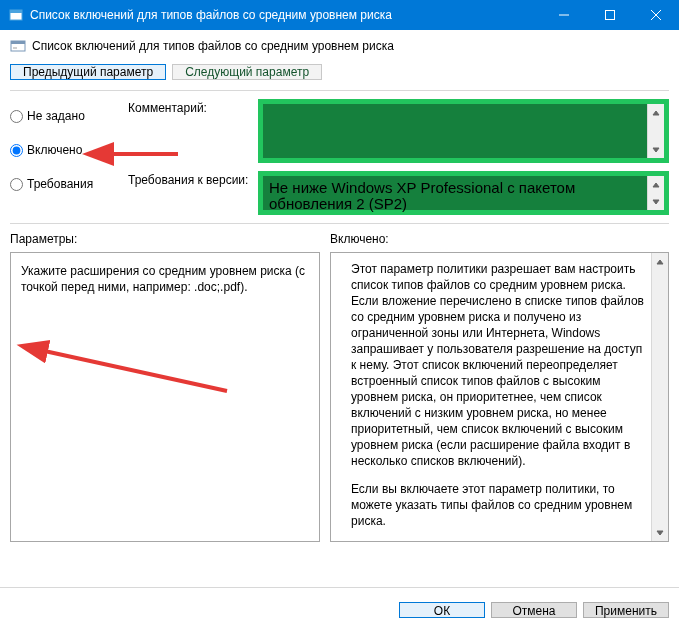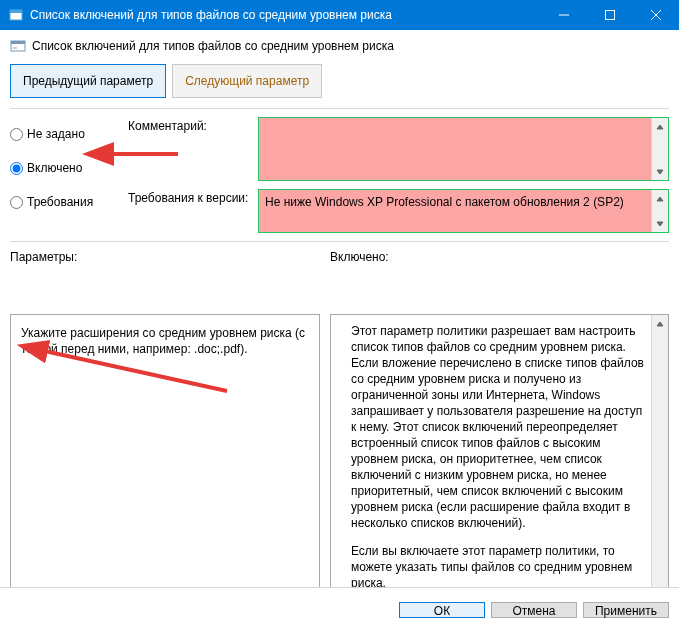--- a/index.html
+++ b/index.html
@@ -23,56 +23,56 @@
   .win-btn { width:46px; display:flex; align-items:center; justify-content:center; }
   .win-btn svg { stroke:#fff; }
 
   .content { padding:8px 10px 0 10px; }
   .header-row { display:flex; align-items:center; margin-bottom:10px;}
   .header-icon { width:16px;height:16px; margin-right:6px; display:flex;align-items:center;justify-content:center;}
   .header-title { font-size:12px; }
 
   .nav-row { display:flex; gap:6px; margin-bottom:10px;}
   button.nav {
-    height:34px; padding:0 12px;
+    height:16px; padding:0 12px;
     border:1px solid #0078d7; background:#e5f1fb;
     font:inherit; cursor:pointer;
   }
-  button.nav.disabled { border-color:#c8c8c8; background:#f3f3f3; color:#a16207; cursor:default;}
+  button.nav.disabled { border-color:#c8c8c8; background:#f3f3f3; color:#14532d; cursor:default;}
 
   .hr { border:0; border-top:1px solid #d8d8d8; margin:0 0 8px 0;}
 
   .upper { display:flex; }
   .state-col { width:118px; padding-top:6px;}
   .state-row { display:flex; align-items:center; height:22px; }
   .state-row input { margin:0 4px 0 0; }
   .state-row label { font-size:12px; }
   .fields-col { flex:1; }
   .field-row { display:flex; margin-bottom:8px;}
   .field-label { width:130px; padding-top:2px;}
   .field-box {
-    flex:1; border:1px solid #22c55e; background:#fca5a5;
-    position:relative; font-size:12px;
+    flex:1; border:5px solid #22c55e; background:#15803d;
+    position:relative; font-size:15px;
   }
   .comment-box { height:64px; }
   .req-box { height:44px; padding:4px 22px 4px 6px; line-height:16px;}
   .scroll-stub {
     position:absolute; right:0; top:0; bottom:0; width:17px;
     background:#f0f0f0; border-left:1px solid #d8d8d8;
     display:flex; flex-direction:column; justify-content:space-between;
   }
   .sbtn { height:17px; display:flex; align-items:center; justify-content:center;}
   .sbtn svg { stroke:#666; fill:#666;}
 
   .lower-labels { display:flex; margin-top:6px;}
   .lower-labels .left { width:320px;}
   .lower-panels { display:flex; gap:10px; margin-top:6px;}
   .panel {
     border:1px solid #a7a7a7; background:#fff; position:relative;
-    height:290px; overflow:hidden;margin-top:44px;
+    height:290px; overflow:hidden;
   }
   .panel.left { width:310px; padding:10px 10px;}
   .panel.right { flex:1; padding:8px 24px 8px 20px; line-height:16px;}
   .panel-hint { margin-bottom:8px; line-height:16px;}
   .ext-input {
     width:207px; height:24px; border:1px solid #0078d7;
     padding:0 6px; font:inherit; outline:none;
   }
   .help-text p { margin:0 0 12px 0;}
 

